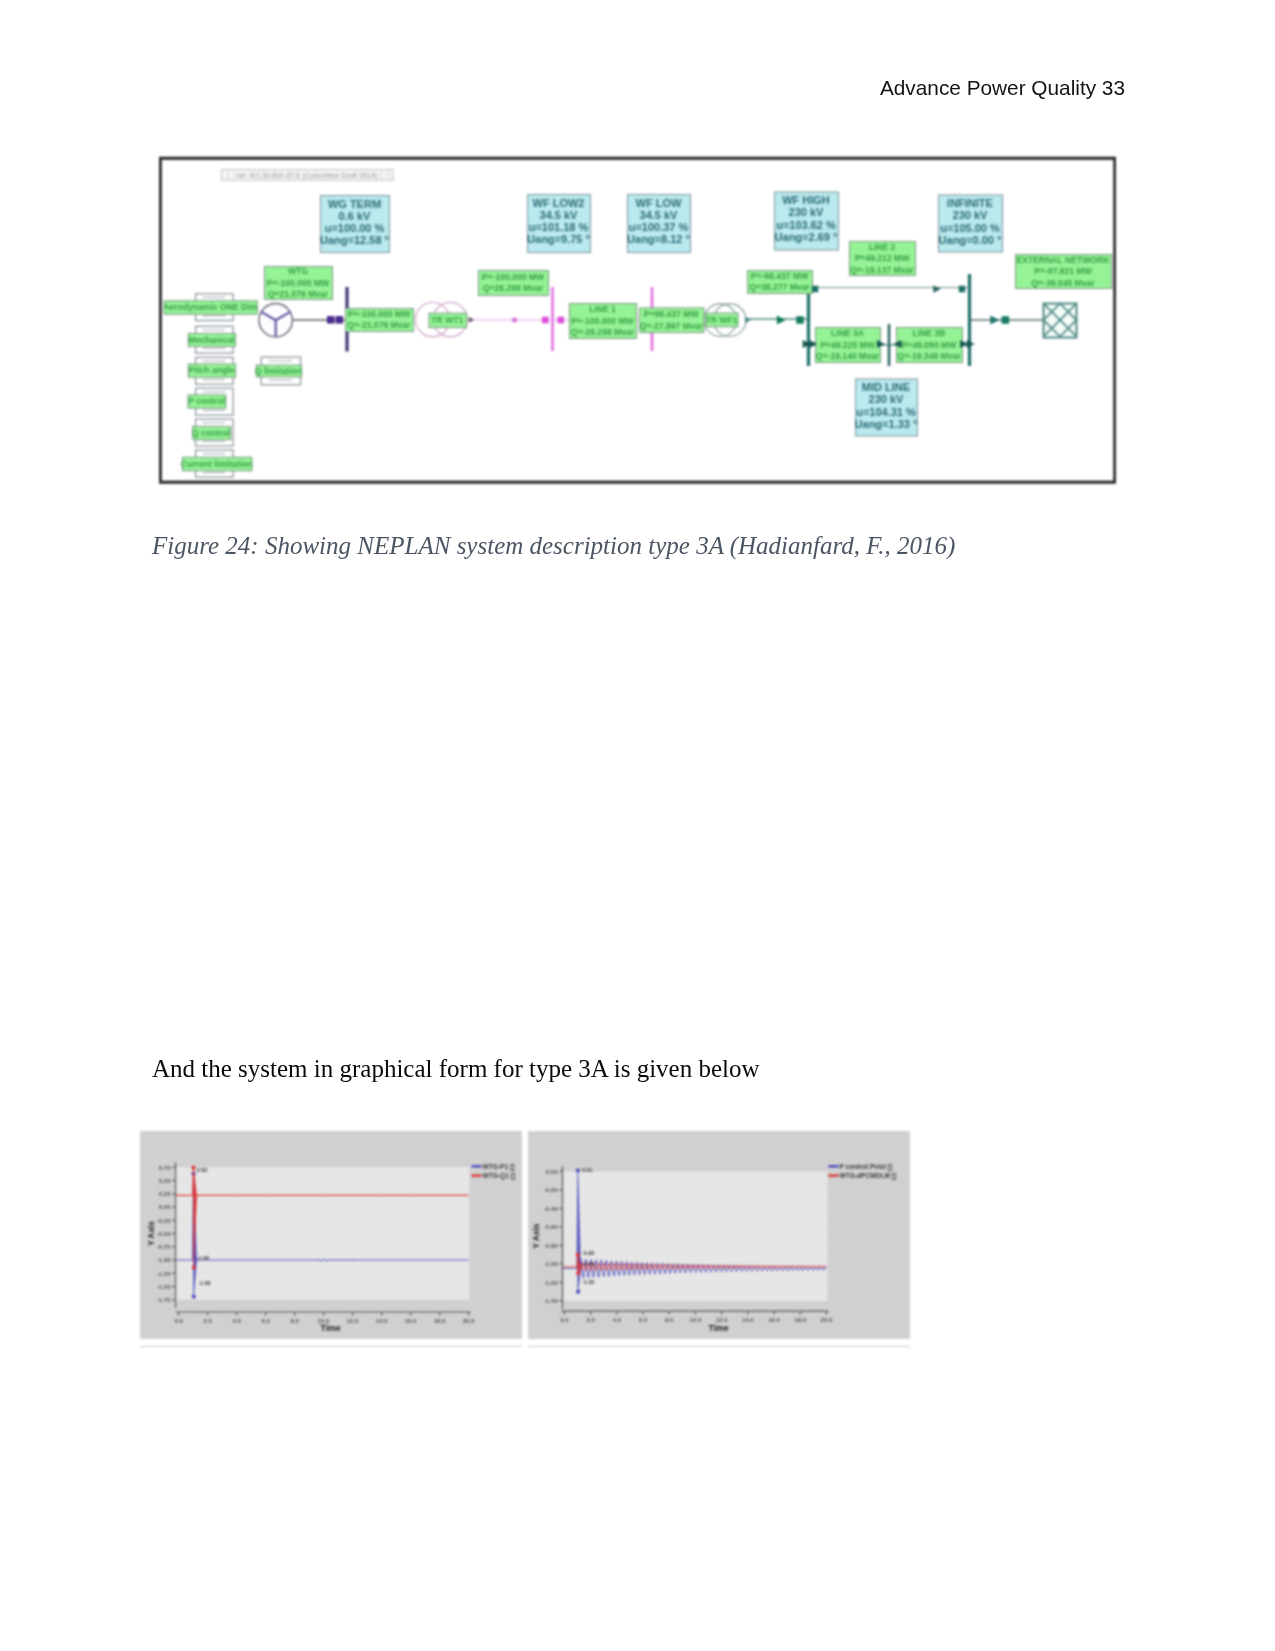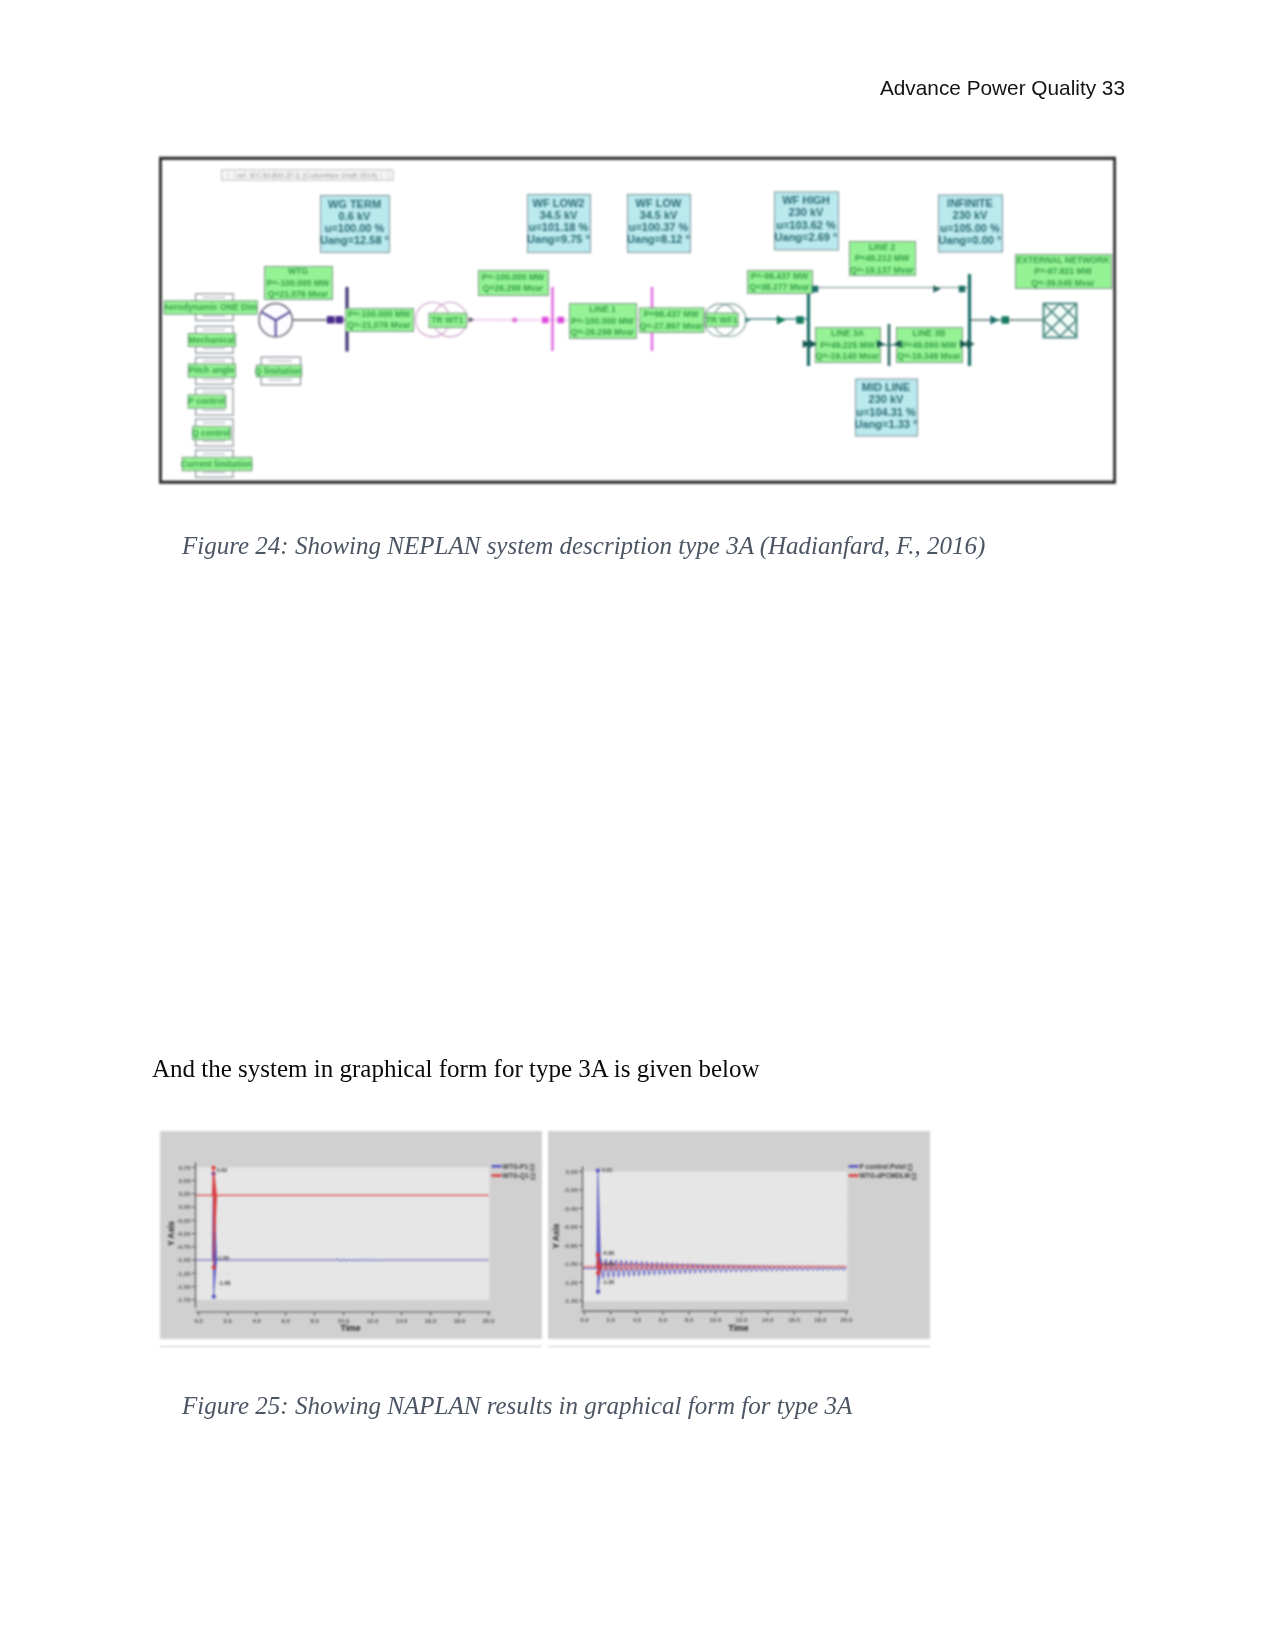--- a/index.html
+++ b/index.html
@@ -2,24 +2,24 @@
 <html><head>
 <meta charset="utf-8">
 <title>Advance Power Quality</title>
 <style>
   html,body{margin:0;padding:0;}
   body{width:1275px;height:1651px;background:#ffffff;font-family:"Liberation Serif",serif;position:relative;overflow:hidden;}
   .page{position:absolute;left:0;top:0;width:1275px;height:1651px;}
   .hdr{position:absolute;left:0;top:76px;width:1125px;text-align:right;
        font-family:"Liberation Sans",sans-serif;font-size:20.8px;color:#141414;white-space:nowrap;}
   .fig-cap{position:absolute;font-family:"Liberation Serif",serif;font-style:italic;
-       font-size:25px;color:#4b5563;white-space:nowrap;margin-left:30px;}
+       font-size:25px;color:#4b5563;white-space:nowrap;}
   .body-text{position:absolute;font-family:"Liberation Serif",serif;font-size:25px;color:#0a0a0a;white-space:nowrap;}
   #diagram{position:absolute;left:159px;top:156px;filter:blur(1.0px);}
-  #charts{position:absolute;left:160px;top:1131px;width:924px;height:220px;filter:blur(0.85px);}
+  #charts{position:absolute;left:140px;top:1131px;width:924px;height:220px;filter:blur(0.85px);}
   .chartwrap{position:absolute;}
   .chart-rule{position:absolute;height:1px;background:#c9c9c9;}
 </style>
 </head>
 <body>
 
 <div class="page">
 
   <div class="hdr">Advance Power Quality 33</div>
 
@@ -477,15 +477,14 @@
             <text x="311.5" y="37.699999999999996" text-anchor="start" font-size="6.6" font-weight="bold" font-family="&quot;Liberation Sans&quot;,sans-serif" fill="#3b3b3b">P control:Pvist []</text>
             <line x1="300.5" y1="44.599999999999994" x2="310.5" y2="44.599999999999994" stroke="#dd3333" stroke-width="2.4"></line>
             <text x="311.5" y="46.99999999999999" text-anchor="start" font-size="6.6" font-weight="bold" font-family="&quot;Liberation Sans&quot;,sans-serif" fill="#3b3b3b">WTG-dPCMDLM []</text>
           </g>
         </svg>
     </div>
     <div class="chart-rule" style="left:0px;top:215px;width:382px;"></div>
     <div class="chart-rule" style="left:388px;top:215px;width:382px;"></div>
   </div>
 
-  <div class="fig-cap" style="left:152px;top:1392px;">Figure 25: Showing NAPLAN results in graphical form for type 3A</div>
 
 </div>
 
 </body></html>

